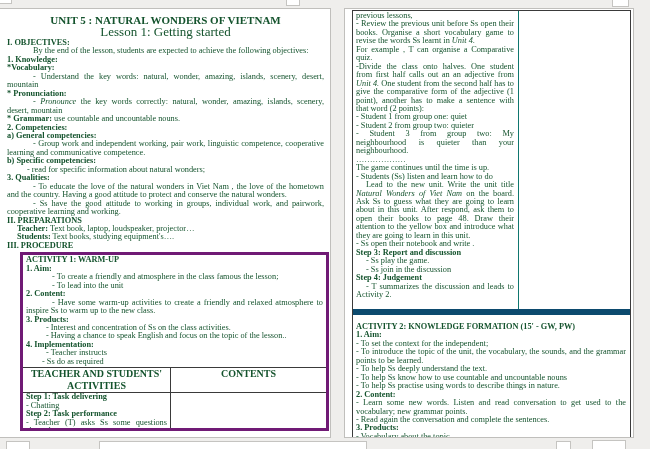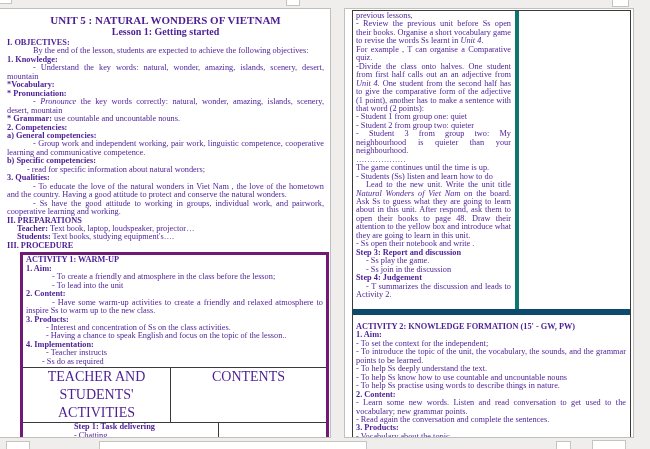--- a/index.html
+++ b/index.html
@@ -1,58 +1,58 @@
 <!DOCTYPE html>
 <html><head>
 <meta charset="utf-8">
 <style>
   html,body{margin:0;padding:0;}
   .stage{
     position:relative; width:650px; height:449px; overflow:hidden;
     background:#efeeec;
     font-family:"Liberation Serif", serif;
-    color:#4c1d95;
+    color:#14532d;
   }
   .page{
     position:absolute; background:#ffffff;
     border:1px solid #c0bfbc;
     box-sizing:border-box; overflow:hidden;
   }
   .page-left{ left:-30px; top:8px; width:361px; height:430px; padding:3px 6px 0 36px; }
   .page-right{ left:344px; top:8px; width:290px; height:430px; }
 
   .doc-title{ font-weight:bold; font-size:11px; line-height:12px; text-align:center; margin-top:2px; }
-  .doc-subtitle{ font-weight:bold; font-size:10px; line-height:11px; text-align:center; }
+  .doc-subtitle{ font-weight:normal; font-size:13px; line-height:11px; text-align:center; }
 
   .ln{ margin:0; font-size:8.3px; line-height:8.45px; white-space:normal; }
   .bld{ font-weight:bold; }
   .itl{ font-style:italic; }
   .j{ text-align:justify; }
   .ind{ text-indent:26px; }
   .ind1{ text-indent:10px; }
   .ind15{ text-indent:16px; }
   .ind2{ text-indent:20px; }
 
   .body-lines{ margin-top:2px; }
 
   
   .proc-table{ margin-left:13px; margin-top:2px; width:309px; border:3px solid #701a75; box-sizing:border-box; }
   .act-box{ padding:1px 3px; border-bottom:1px solid #3a3a3a; }
   .tbl-header{ display:flex; border-bottom:1px solid #3a3a3a; }
-  .tbl-header > div{ font-weight:normal; font-size:14px; line-height:18px; text-align:center; }
+  .tbl-header > div{ font-weight:bold; font-size:10px; line-height:12px; text-align:center; }
   .hcol1{ width:148px; border-right:1px solid #3a3a3a; box-sizing:border-box; }
   .hcol2{ flex:1; }
-  .tbl-body{ display:flex;margin-left:48px; }
+  .tbl-body{ display:flex; }
   .bcol1{ width:148px; border-right:1px solid #3a3a3a; box-sizing:border-box; padding:0 3px; height:35px; overflow:hidden; }
   .bcol2{ flex:1; }
 
   
   .proc-table2{ position:absolute; left:7px; top:1px; width:279px; border:1px solid #3a3a3a; box-sizing:border-box; }
   .row1{ display:flex; min-height:298px; }
-  .c2L{ width:166px; border-right:4px solid #0f766e; box-sizing:border-box; padding:1px 4px 1px 3px; }
+  .c2L{ width:166px; border-right:1px solid #0f766e; box-sizing:border-box; padding:1px 4px 1px 3px; }
   .c2R{ flex:1; }
   .row2{ border-top:6px solid #0c4a6e; padding:8px 4px 1px 3px; }
 
   
   .frag{ position:absolute; background:#ffffff; border:1px solid #c5c4c1; box-sizing:border-box; }
   .tick{ position:absolute; background:#b9b8b5; width:5px; height:1px; }
 </style>
 </head>
 <body>
 
@@ -70,22 +70,22 @@
 
   <div class="page page-left">
     <div class="doc-title">UNIT 5 : NATURAL WONDERS OF VIETNAM</div>
     <div class="doc-subtitle">Lesson 1: Getting started</div>
 
     <div class="body-lines">
 
     <p class="ln"><span class="bld">I. OBJECTIVES:</span><span></span><span class="itl"></span><span></span></p>
         <p class="ln ind j"><span class="bld"></span><span>By the end of the lesson, students are expected to achieve the following objectives:</span><span class="itl"></span><span></span></p>
         <p class="ln"><span class="bld">1. Knowledge:</span><span></span><span class="itl"></span><span></span></p>
+        <p class="ln"><span class="bld">*Vocabulary:</span><span></span><span class="itl"></span><span></span></p>
         <p class="ln ind j"><span class="bld"></span><span>- Understand the key words: natural, wonder, amazing, islands, scenery, desert, mountain</span><span class="itl"></span><span></span></p>
-        <p class="ln"><span class="bld">*Vocabulary:</span><span></span><span class="itl"></span><span></span></p>
         <p class="ln"><span class="bld">* Pronunciation:</span><span></span><span class="itl"></span><span></span></p>
         <p class="ln ind j"><span class="bld"></span><span>- </span><span class="itl">Pronounce</span><span> the key words correctly: natural, wonder, amazing, islands, scenery, desert, mountain</span></p>
         <p class="ln"><span class="bld">* Grammar:</span><span> use countable and uncountable nouns.</span><span class="itl"></span><span></span></p>
         <p class="ln"><span class="bld">2. Competencies:</span><span></span><span class="itl"></span><span></span></p>
         <p class="ln"><span class="bld">a) General competencies:</span><span></span><span class="itl"></span><span></span></p>
         <p class="ln ind j"><span class="bld"></span><span>- Group work and independent working, pair work, linguistic competence, cooperative learning and communicative competence.</span><span class="itl"></span><span></span></p>
         <p class="ln"><span class="bld">b) Specific competencies:</span><span></span><span class="itl"></span><span></span></p>
         <p class="ln ind2"><span class="bld"></span><span>- read for specific information about natural wonders;</span><span class="itl"></span><span></span></p>
         <p class="ln"><span class="bld">3. Qualities:</span><span></span><span class="itl"></span><span></span></p>
         <p class="ln ind j"><span class="bld"></span><span>- To educate the love of the natural wonders in Viet Nam , the love of the hometown and the country. Having a good attitude to protect and conserve the natural wonders.</span><span class="itl"></span><span></span></p>
@@ -94,21 +94,21 @@
         <p class="ln ind1"><span class="bld">Teacher:</span><span> Text book, laptop, loudspeaker, projector…</span><span class="itl"></span><span></span></p>
         <p class="ln ind1"><span class="bld">Students:</span><span> Text books, studying equipment's….</span><span class="itl"></span><span></span></p>
         <p class="ln"><span class="bld">III. PROCEDURE</span><span></span><span class="itl"></span><span></span></p>
       </div>
 
     <div class="proc-table">
       <div class="act-box">
 
       <p class="ln"><span class="bld">ACTIVITY 1: WARM-UP</span><span></span><span class="itl"></span><span></span></p>
           <p class="ln"><span class="bld">1. Aim:</span><span></span><span class="itl"></span><span></span></p>
-          <p class="ln ind"><span class="bld"></span><span>- To create a friendly and atmosphere in the class before the lesson;</span><span class="itl"></span><span></span></p>
+          <p class="ln ind"><span class="bld"></span><span>- To create a friendly and atmosphere in the class famous the lesson;</span><span class="itl"></span><span></span></p>
           <p class="ln ind"><span class="bld"></span><span>- To lead into the unit</span><span class="itl"></span><span></span></p>
           <p class="ln"><span class="bld">2. Content:</span><span></span><span class="itl"></span><span></span></p>
           <p class="ln ind j"><span class="bld"></span><span>- Have some warm-up activities to create a friendly and relaxed atmosphere to inspire Ss to warm up to the new class.</span><span class="itl"></span><span></span></p>
           <p class="ln"><span class="bld">3. Products:</span><span></span><span class="itl"></span><span></span></p>
           <p class="ln ind2"><span class="bld"></span><span>- Interest and concentration of Ss on the class activities.</span><span class="itl"></span><span></span></p>
           <p class="ln ind2"><span class="bld"></span><span>- Having a chance to speak English and focus on the topic of the lesson..</span><span class="itl"></span><span></span></p>
           <p class="ln"><span class="bld">4. Implementation:</span><span></span><span class="itl"></span><span></span></p>
           <p class="ln ind2"><span class="bld"></span><span>- Teacher instructs</span><span class="itl"></span><span></span></p>
           <p class="ln ind15"><span class="bld"></span><span>- Ss do as required</span><span class="itl"></span><span></span></p>
         </div>

